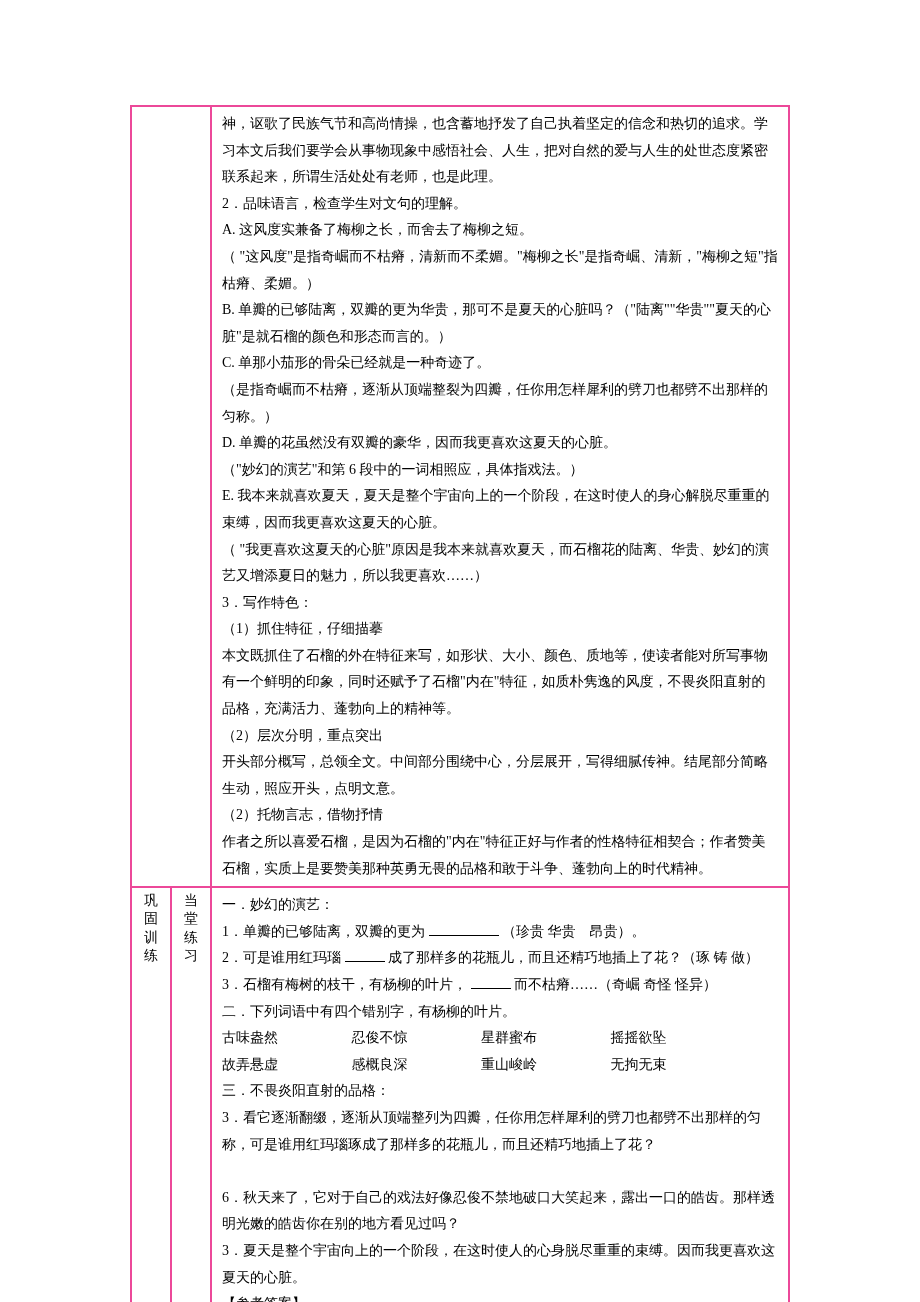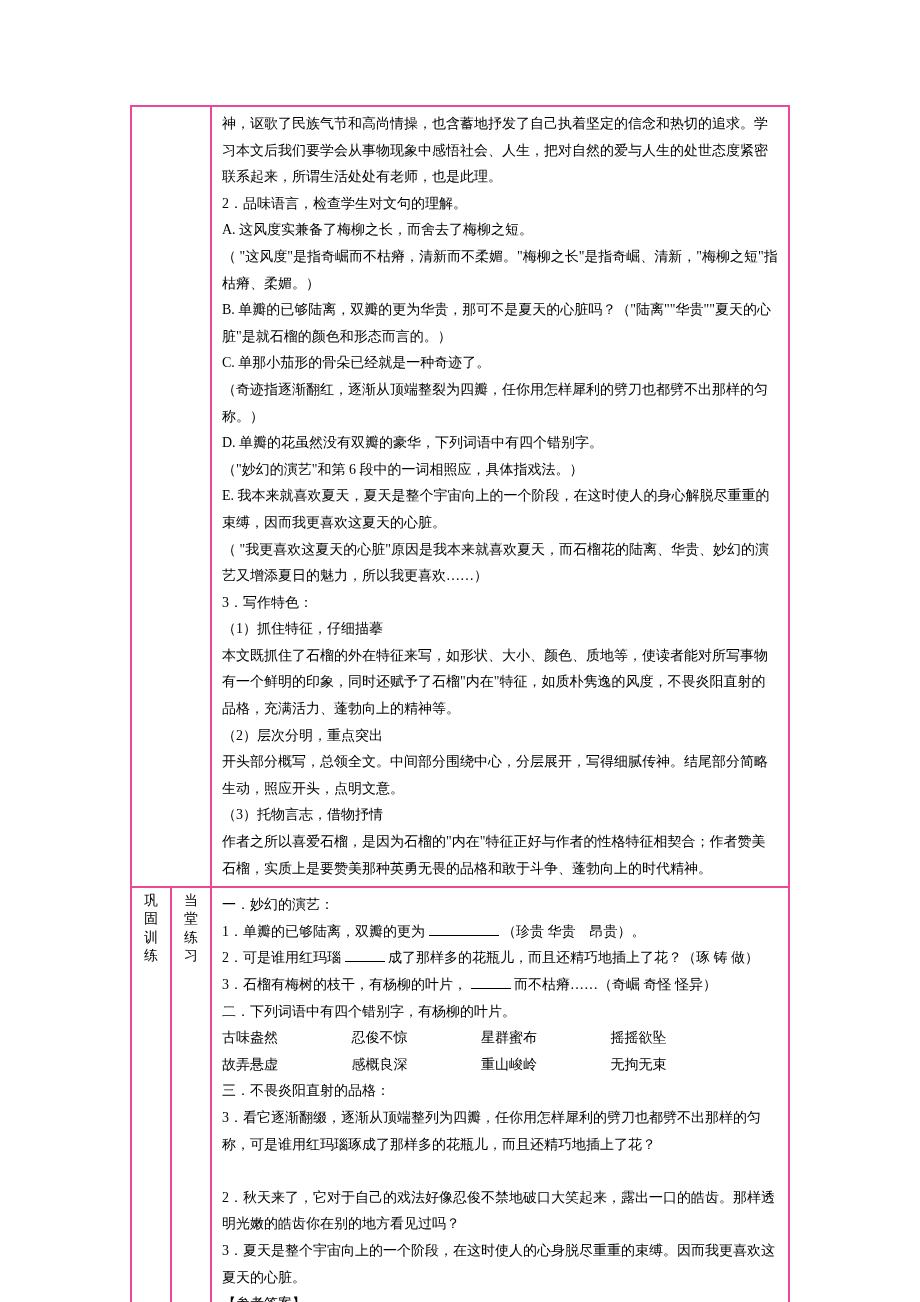--- a/index.html
+++ b/index.html
@@ -60,31 +60,31 @@
   <tbody>
         <tr>
     <td colspan="2"></td>
     <td>
       <p class="line">神，讴歌了民族气节和高尚情操，也含蓄地抒发了自己执着坚定的信念和热切的追求。学习本文后我们要学会从事物现象中感悟社会、人生，把对自然的爱与人生的处世态度紧密联系起来，所谓生活处处有老师，也是此理。</p>
       <p class="line">2．品味语言，检查学生对文句的理解。</p>
       <p class="line">A. 这风度实兼备了梅柳之长，而舍去了梅柳之短。</p>
       <p class="line">（ "这风度"是指奇崛而不枯瘠，清新而不柔媚。"梅柳之长"是指奇崛、清新，"梅柳之短"指枯瘠、柔媚。）</p>
       <p class="line">B. 单瓣的已够陆离，双瓣的更为华贵，那可不是夏天的心脏吗？（"陆离""华贵""夏天的心脏"是就石榴的颜色和形态而言的。）</p>
       <p class="line">C. 单那小茄形的骨朵已经就是一种奇迹了。</p>
-      <p class="line">（奇迹指逐渐翻红，逐渐从顶端整裂为四瓣，任你用怎样犀利的劈刀也都劈不出那样的匀称。）</p>
-      <p class="line">D. 单瓣的花虽然没有双瓣的豪华，下列词语中有四个错别字。</p>
+      <p class="line">（是指奇崛而不枯瘠，逐渐从顶端整裂为四瓣，任你用怎样犀利的劈刀也都劈不出那样的匀称。）</p>
+      <p class="line">D. 单瓣的花虽然没有双瓣的豪华，因而我更喜欢这夏天的心脏。</p>
       <p class="line">（"妙幻的演艺"和第 6 段中的一词相照应，具体指戏法。）</p>
       <p class="line">E. 我本来就喜欢夏天，夏天是整个宇宙向上的一个阶段，在这时使人的身心解脱尽重重的束缚，因而我更喜欢这夏天的心脏。</p>
       <p class="line">（ "我更喜欢这夏天的心脏"原因是我本来就喜欢夏天，而石榴花的陆离、华贵、妙幻的演艺又增添夏日的魅力，所以我更喜欢……）</p>
       <p class="line">3．写作特色：</p>
       <p class="line">（1）抓住特征，仔细描摹</p>
       <p class="line">本文既抓住了石榴的外在特征来写，如形状、大小、颜色、质地等，使读者能对所写事物有一个鲜明的印象，同时还赋予了石榴"内在"特征，如质朴隽逸的风度，不畏炎阳直射的品格，充满活力、蓬勃向上的精神等。</p>
       <p class="line">（2）层次分明，重点突出</p>
       <p class="line">开头部分概写，总领全文。中间部分围绕中心，分层展开，写得细腻传神。结尾部分简略生动，照应开头，点明文意。</p>
-      <p class="line">（3）托物言志，借物抒情</p>
+      <p class="line">（2）托物言志，借物抒情</p>
       <p class="line">作者之所以喜爱石榴，是因为石榴的"内在"特征正好与作者的性格特征相契合；作者赞美石榴，实质上是要赞美那种英勇无畏的品格和敢于斗争、蓬勃向上的时代精神。</p>
     </td>
   </tr>
   <tr>
     <td class="vert">
       <span>巩</span>
       <span>固</span>
       <span>训</span>
       <span>练</span>
     </td>
@@ -120,20 +120,20 @@
       </p>
       <p class="line">
         <span class="word-group">故弄悬虚</span>
         <span class="word-group">感概良深</span>
         <span class="word-group">重山峻岭</span>
         <span class="word-group">无拘无束</span>
       </p>
       <p class="line">三．不畏炎阳直射的品格：</p>
       <p class="line">3．看它逐渐翻缀，逐渐从顶端整列为四瓣，任你用怎样犀利的劈刀也都劈不出那样的匀称，可是谁用红玛瑙琢成了那样多的花瓶儿，而且还精巧地插上了花？</p>
       <p class="line">&nbsp;</p>
-      <p class="line">2．秋天来了，它对于自己的戏法好像忍俊不禁地破口大笑起来，露出一口的皓齿。那样透明光嫩的皓齿你在别的地方看见过吗？</p>
+      <p class="line">6．秋天来了，它对于自己的戏法好像忍俊不禁地破口大笑起来，露出一口的皓齿。那样透明光嫩的皓齿你在别的地方看见过吗？</p>
       <p class="line">3．夏天是整个宇宙向上的一个阶段，在这时使人的心身脱尽重重的束缚。因而我更喜欢这夏天的心脏。</p>
       <p class="line">【参考答案】</p>
     </td>
   </tr>
 </tbody>
     </table>
 </div>
 
 </body></html>

